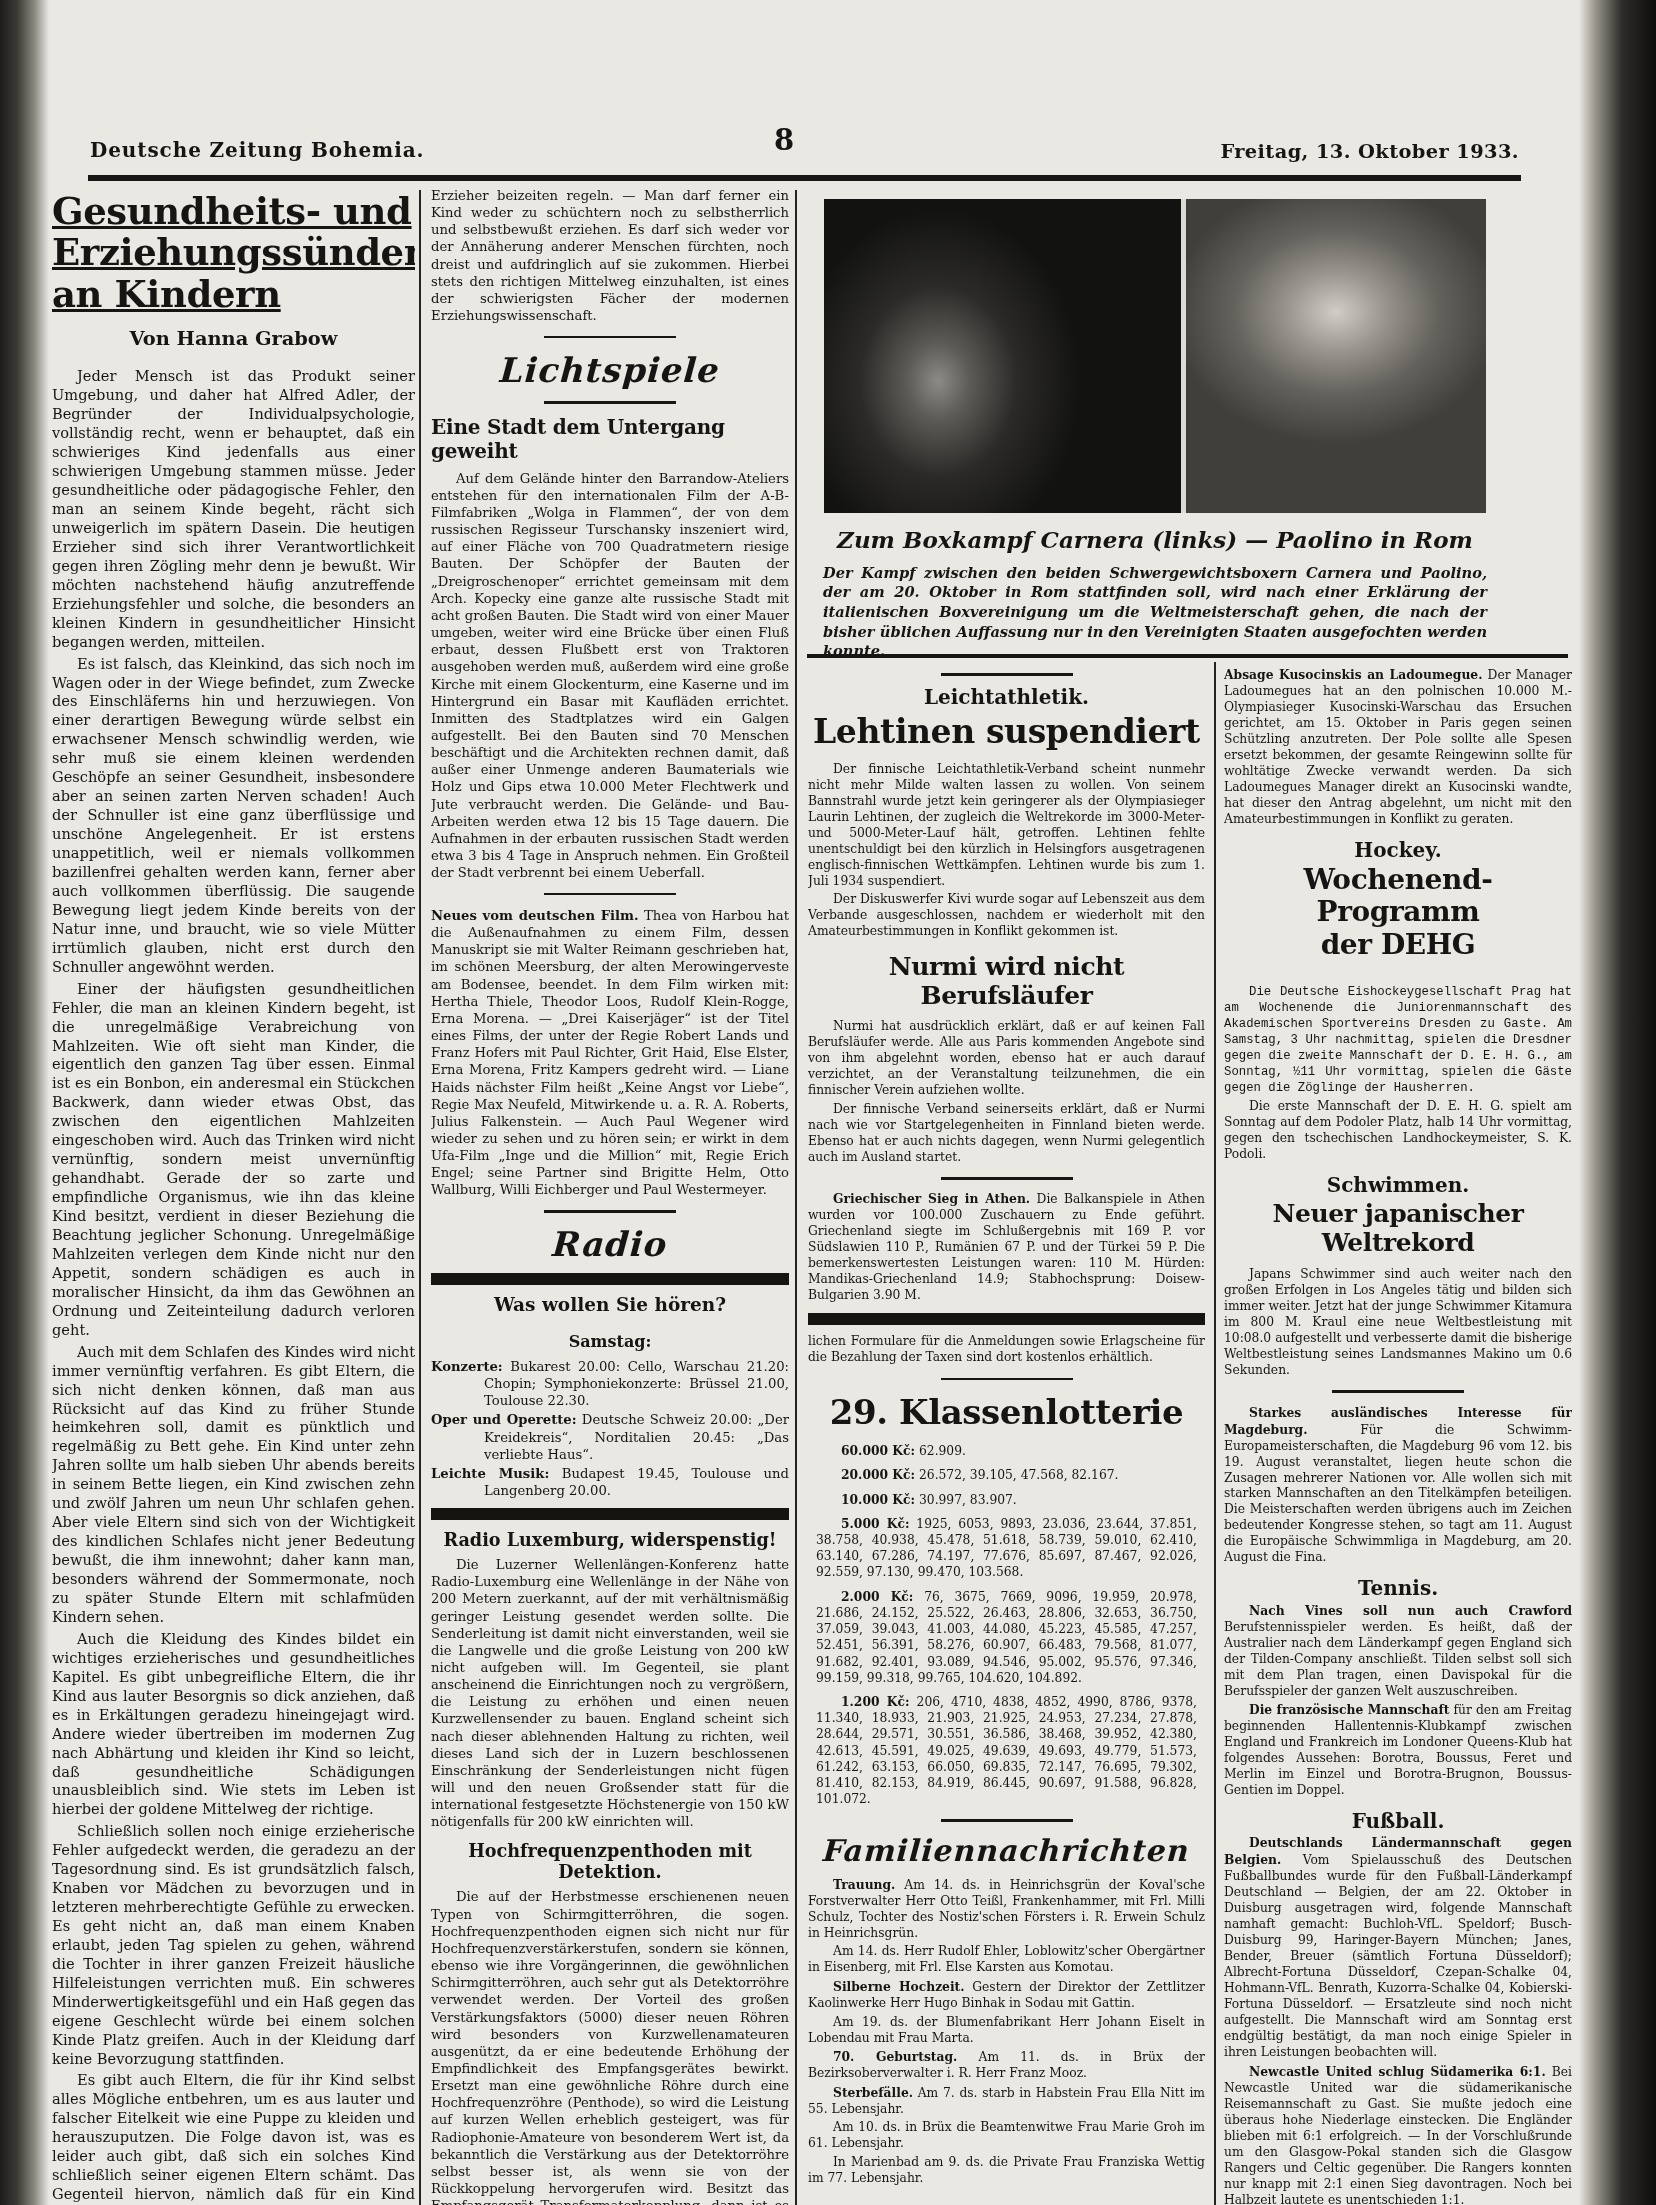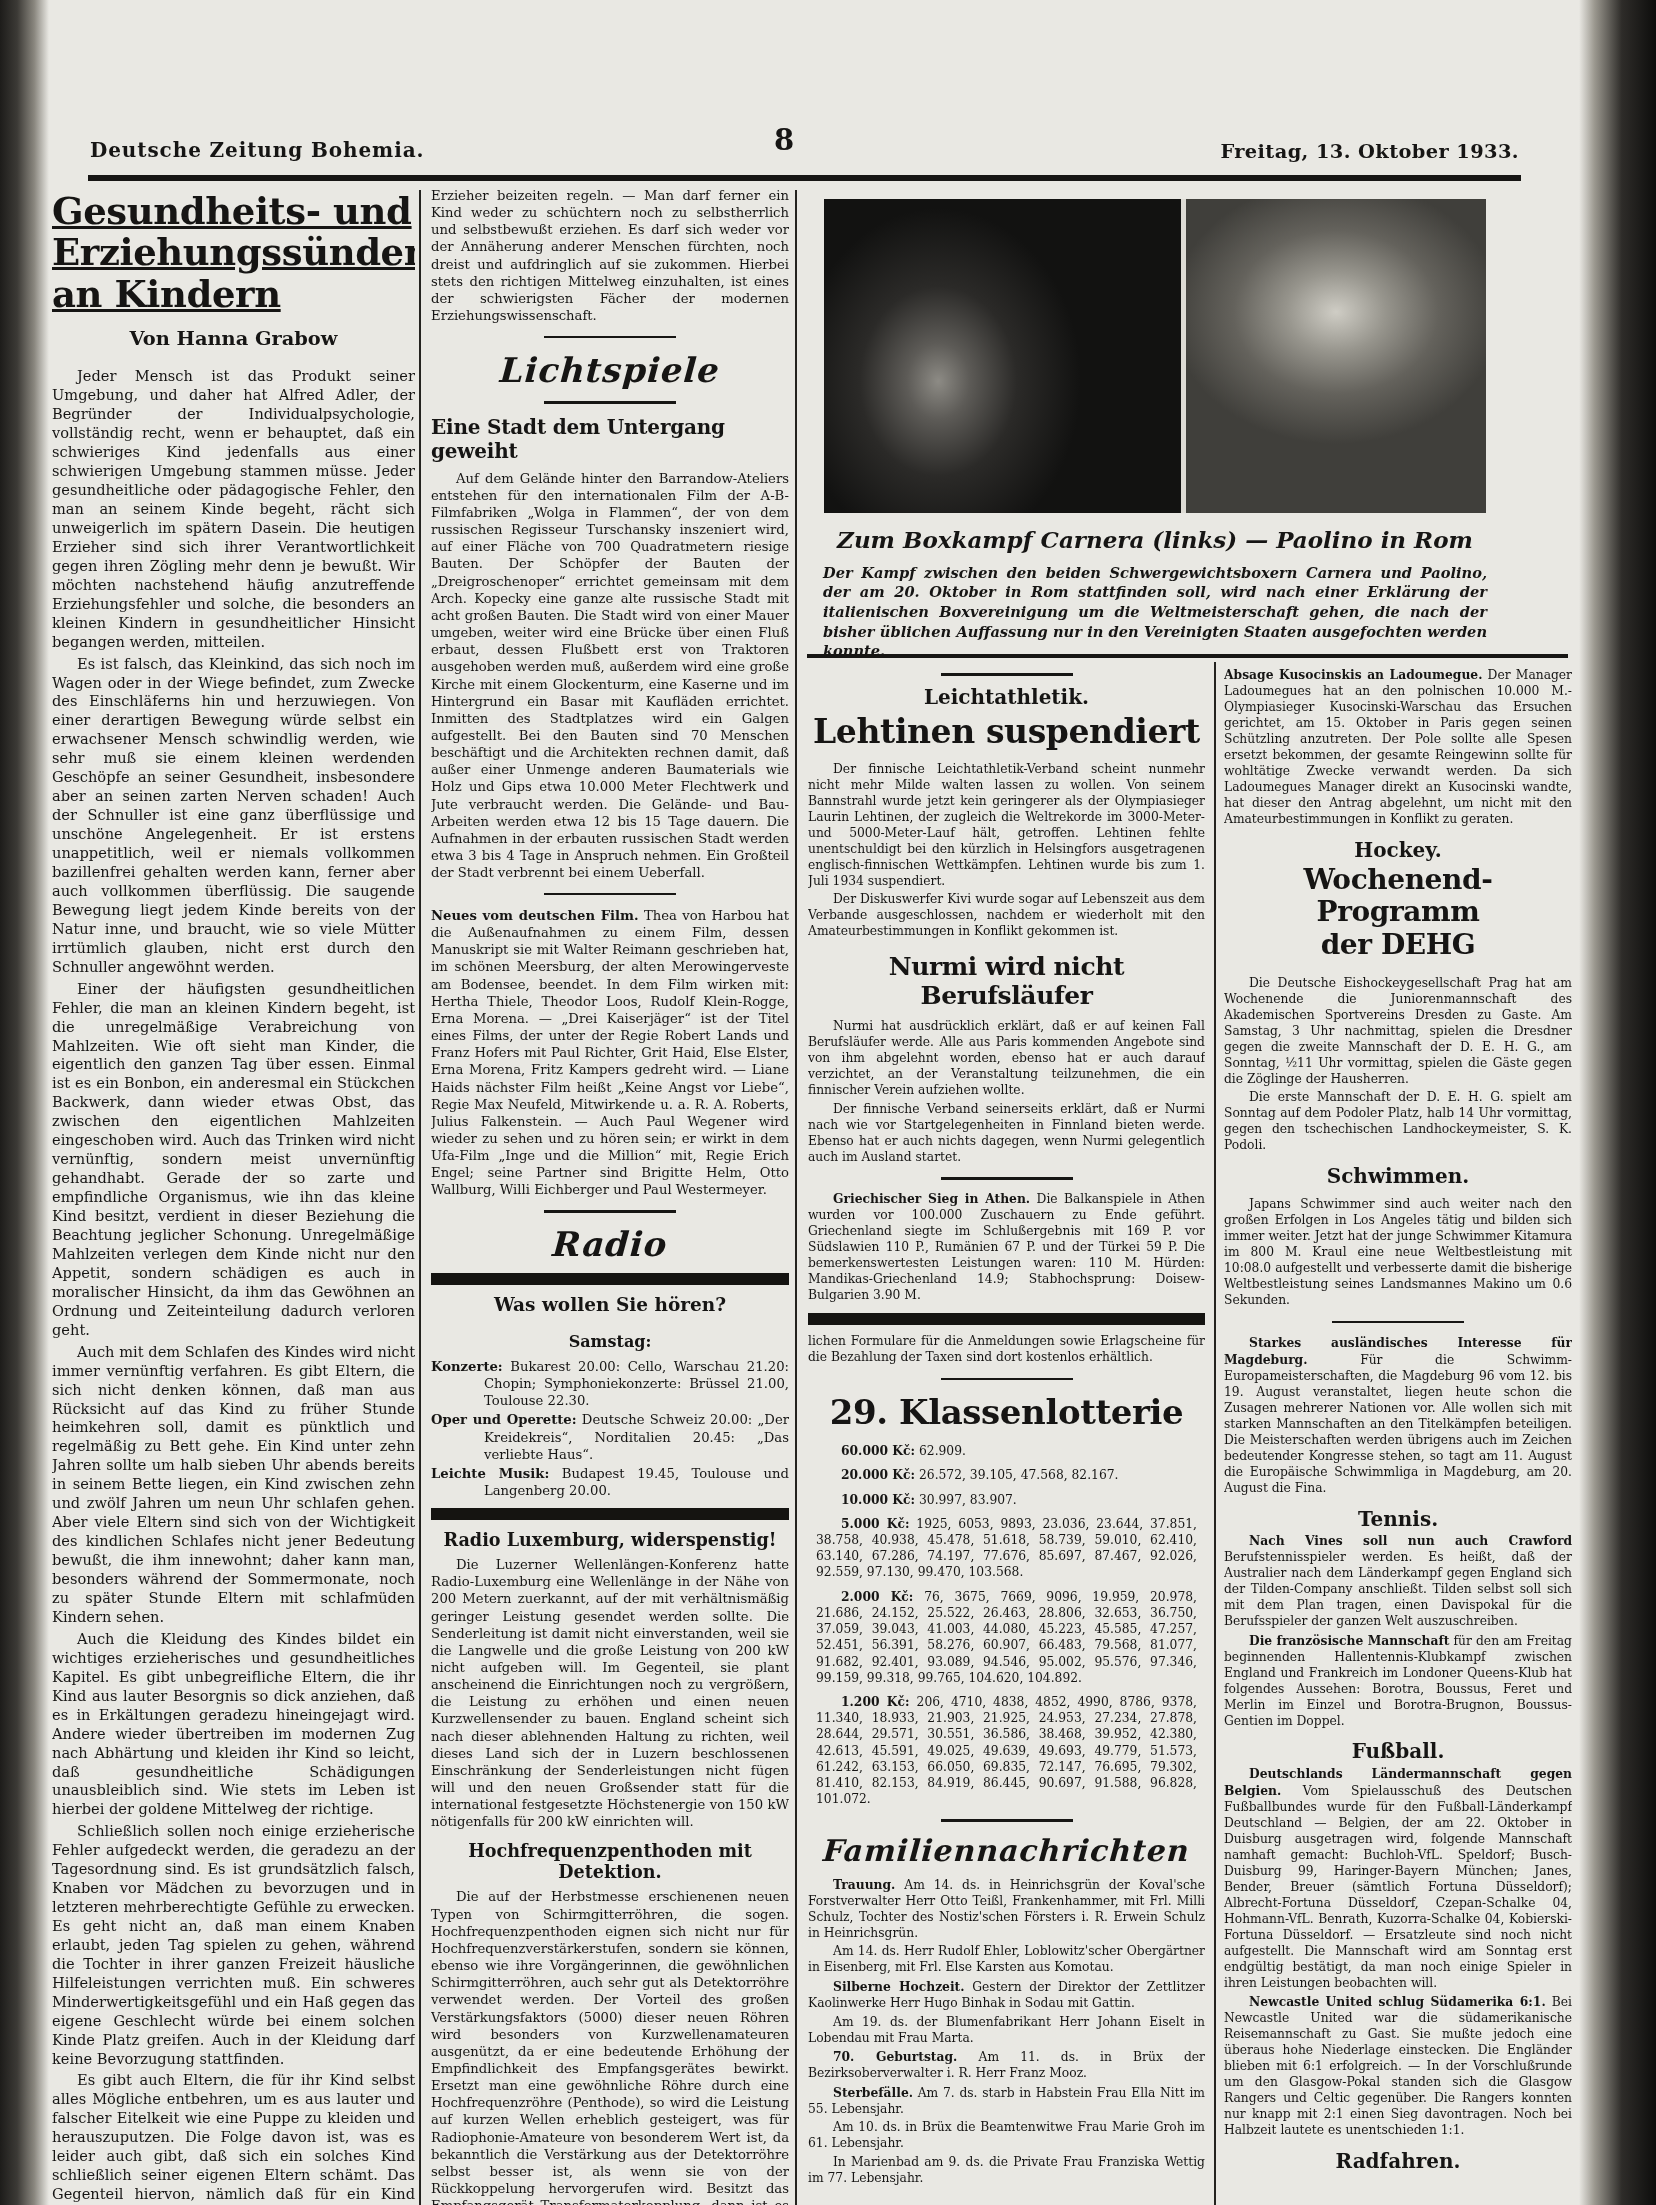--- a/index.html
+++ b/index.html
@@ -176,23 +176,24 @@
   <div id="col4" class="col">
     <p class="para noindent">
       <span class="lead">Absage Kusocinskis an Ladoumegue.</span>
       <span>Der Manager Ladoumegues hat an den polnischen 10.000 M.-Olympiasieger Kusocinski-Warschau das Ersuchen gerichtet, am 15. Oktober in Paris gegen seinen Schützling anzutreten. Der Pole sollte alle Spesen ersetzt bekommen, der gesamte Reingewinn sollte für wohltätige Zwecke verwandt werden. Da sich Ladoumegues Manager direkt an Kusocinski wandte, hat dieser den Antrag abgelehnt, um nicht mit den Amateurbestimmungen in Konflikt zu geraten.</span>
     </p>
     <div class="branch-label">Hockey.</div>
     <div class="big-title" style="font-size:28px;line-height:1.15;">
       <div>Wochenend-Programm</div>
       <div>der DEHG</div>
     </div>
-    <p class="para" style="margin-top:15px;">Die Deutsche Eishockeygesellschaft Prag hat am Wochenende die Juniorenmannschaft des Akademischen Sportvereins Dresden zu Gaste. Am Samstag, 3 Uhr nachmittag, spielen die Dresdner gegen die zweite Mannschaft der D. E. H. G., am Sonntag, ½11 Uhr vormittag, spielen die Gäste gegen die Zöglinge der Hausherren.</p>
+    <p class="para" style="margin-top:24px;font-family:Liberation Mono, monospace;">Die Deutsche Eishockeygesellschaft Prag hat am Wochenende die Juniorenmannschaft des Akademischen Sportvereins Dresden zu Gaste. Am Samstag, 3 Uhr nachmittag, spielen die Dresdner gegen die zweite Mannschaft der D. E. H. G., am Sonntag, ½11 Uhr vormittag, spielen die Gäste gegen die Zöglinge der Hausherren.</p>
     <p class="para">Die erste Mannschaft der D. E. H. G. spielt am Sonntag auf dem Podoler Platz, halb 14 Uhr vormittag, gegen den tschechischen Landhockeymeister, S. K. Podoli.</p>
     <div class="branch-label">Schwimmen.</div>
+    <div class="big-title" style="font-size:25px;">Neuer japanischer Weltrekord</div>
     <p class="para" style="margin-top:9.7px;">Japans Schwimmer sind auch weiter nach den großen Erfolgen in Los Angeles tätig und bilden sich immer weiter. Jetzt hat der junge Schwimmer Kitamura im 800 M. Kraul eine neue Weltbestleistung mit 10:08.0 aufgestellt und verbesserte damit die bisherige Weltbestleistung seines Landsmannes Makino um 0.6 Sekunden.</p>
     <div class="mini-rule"></div>
     <p class="para">
       <span class="lead">Starkes ausländisches Interesse für Magdeburg.</span>
       <span>Für die Schwimm-Europameisterschaften, die Magdeburg 96 vom 12. bis 19. August veranstaltet, liegen heute schon die Zusagen mehrerer Nationen vor. Alle wollen sich mit starken Mannschaften an den Titelkämpfen beteiligen. Die Meisterschaften werden übrigens auch im Zeichen bedeutender Kongresse stehen, so tagt am 11. August die Europäische Schwimmliga in Magdeburg, am 20. August die Fina.</span>
     </p>
     <div class="branch-label">Tennis.</div>
     <p class="para">
       <span class="lead">Nach Vines soll nun auch Crawford</span>
       <span>Berufstennisspieler werden. Es heißt, daß der Australier nach dem Länderkampf gegen England sich der Tilden-Company anschließt. Tilden selbst soll sich mit dem Plan tragen, einen Davispokal für die Berufsspieler der ganzen Welt auszuschreiben.</span>

